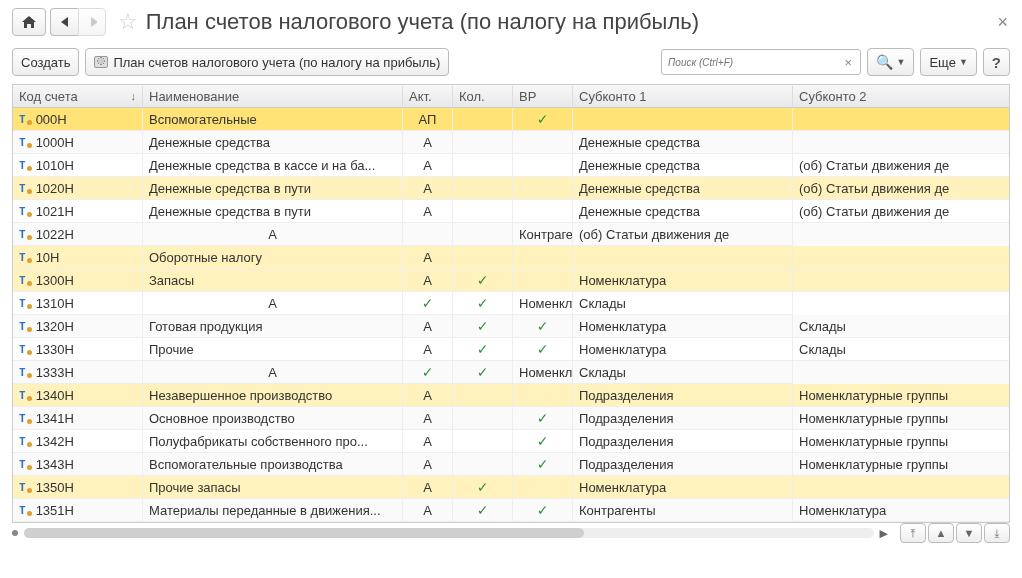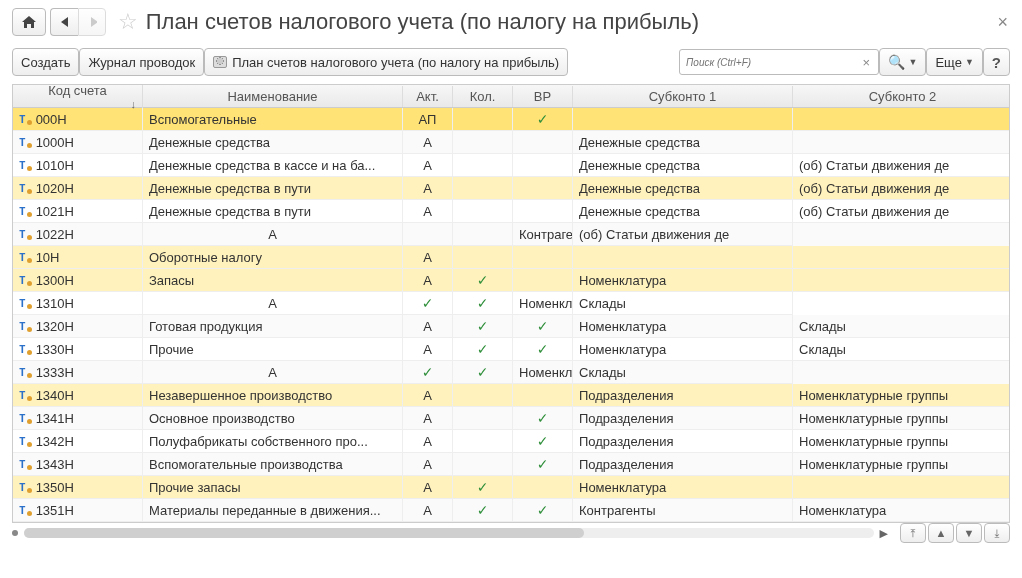--- a/index.html
+++ b/index.html
@@ -31,21 +31,21 @@
   }
   .btn.sq { width: 34px; padding:0; }
   .btn.half { width: 28px; border-radius:0; }
   .btn-split { display:flex; }
   .btn-split .half:first-child { border-top-left-radius:4px; border-bottom-left-radius:4px; border-right:none; }
   .btn-split .half:last-child { border-top-right-radius:4px; border-bottom-right-radius:4px; }
   .star { color:#ccc; font-size:22px; margin-right:8px; }
   .title-text { font-size:22px; color:#444; }
   .close-x { position:absolute; right:14px; top:12px; color:#888; font-size:18px; cursor:pointer;}
   .toolbar {
-    display:flex; align-items:center; padding: 2px 12px 8px 12px;
+    display:flex; align-items:center; gap:6px; padding: 2px 12px 8px 12px;
   }
   .sp { flex:1; }
   .search-wrap {
     display:flex; align-items:center;
     border:1px solid #bbb; border-radius:3px; height:26px; width:200px;
     padding:0 4px; background:#fff;
   }
   .search-wrap input {
     border:none; outline:none; flex:1; font-size:10px; color:#888; font-style:italic;
   }
@@ -73,21 +73,21 @@
   .ghead {
     background:linear-gradient(#f7f7f7,#e9e9e9);
     border-bottom:1px solid #ccc;
     font-size:13px;
     color:#555;
   }
   .ghead > div {
     padding: 3px 6px;
     border-right:1px solid #ddd;
     white-space:nowrap; overflow:hidden; text-overflow:ellipsis;
-    display:flex; align-items:center;flex-direction:column;
+    display:flex; align-items:center;
   }
   .sort-arrow { margin-left:auto; color:#666; font-size:11px; }
   .grow > div {
     padding: 2px 6px;
     border-right:1px solid #eee;
     border-bottom:1px solid #eee;
     white-space:nowrap; overflow:hidden; text-overflow:ellipsis;
     height:100%;
     display:flex; align-items:center;
   }
@@ -138,21 +138,20 @@
       </div>
     </div>
   </div>
   <span class="star">☆</span>
   <span class="title-text">План счетов налогового учета (по налогу на прибыль)</span>
   <span class="close-x">×</span>
 </div>
 
 <div class="toolbar">
   <div class="btn">Создать</div>
-  <div class="btn">Журнал проводок</div>
   <div class="btn">
     <span class="print-ico"></span>
     <span>План счетов налогового учета (по налогу на прибыль)</span>
   </div>
   <div class="sp"></div>
   <div class="search-wrap">
     <input placeholder="Поиск (Ctrl+F)" style="">
     <span class="search-clr">×</span>
   </div>
   <div class="btn">

